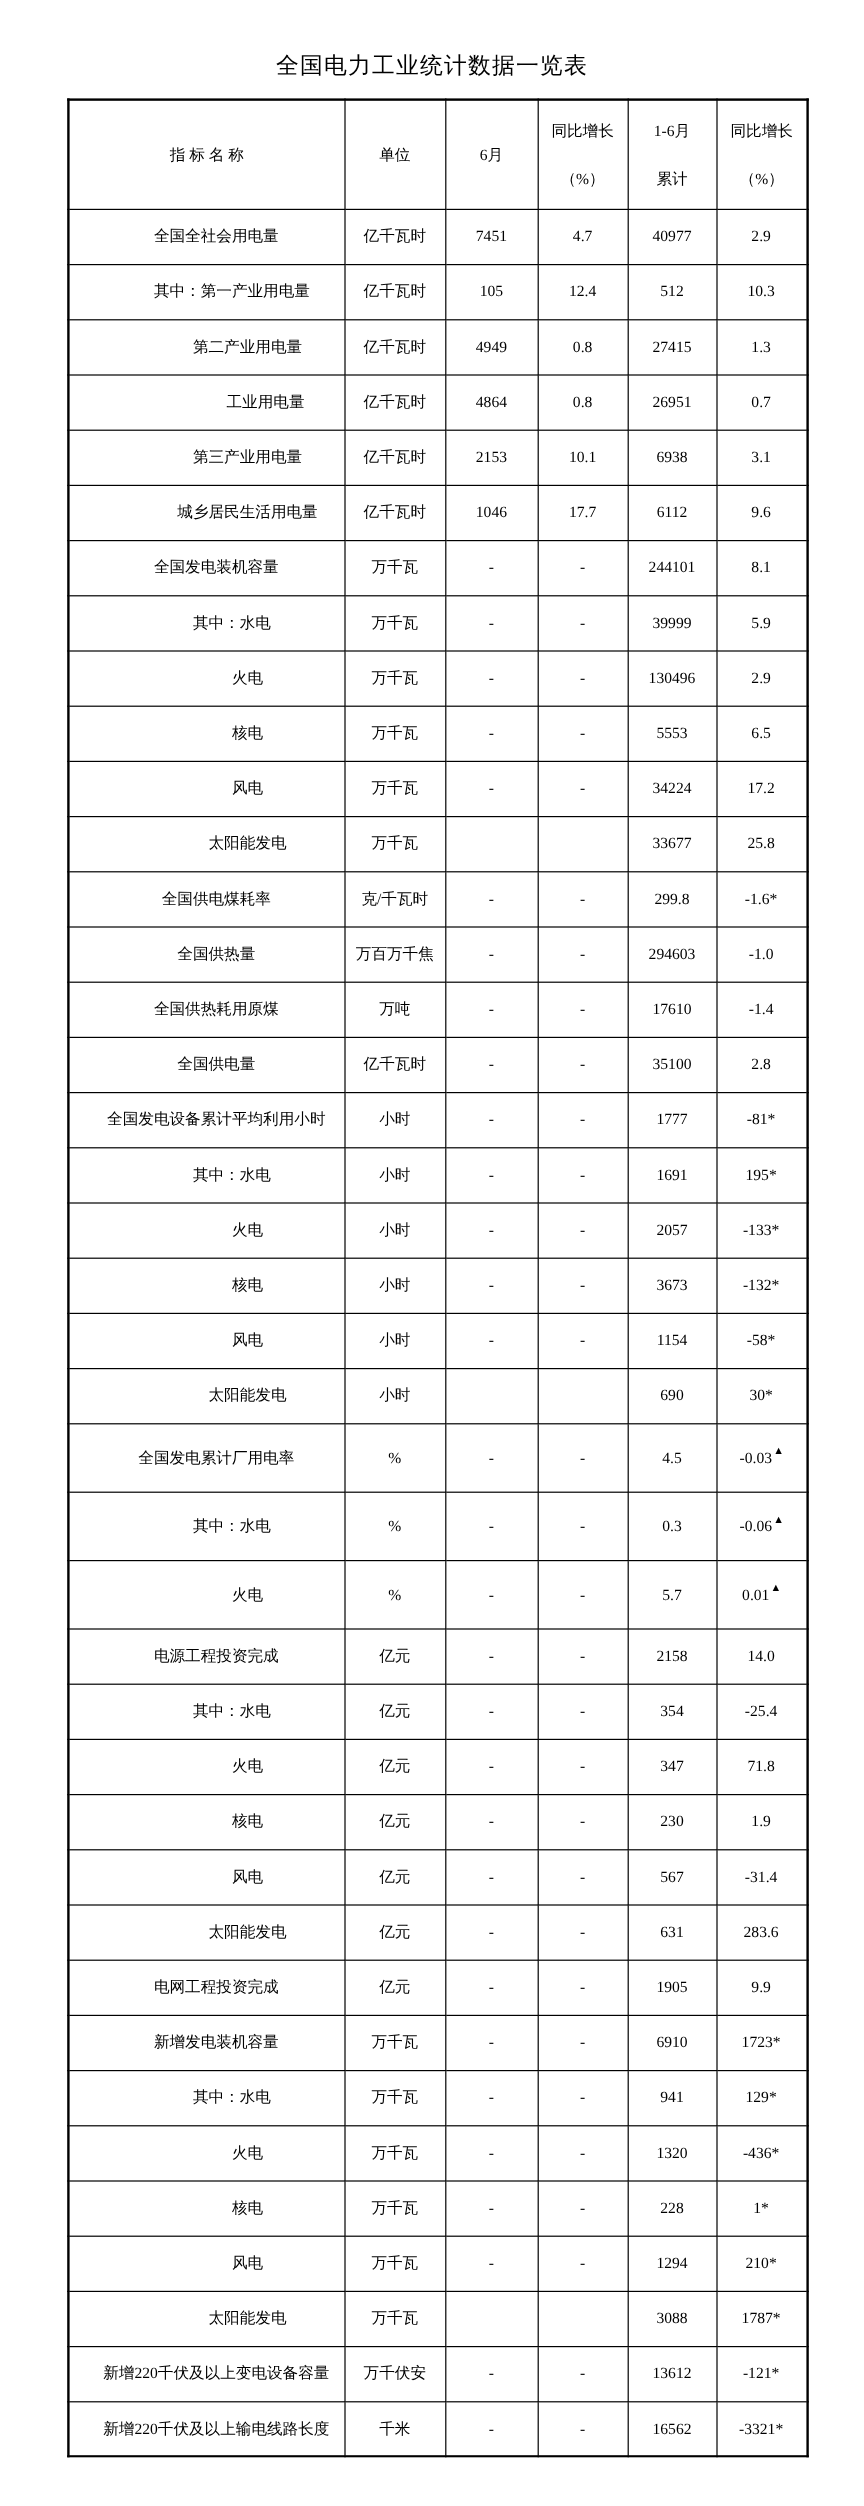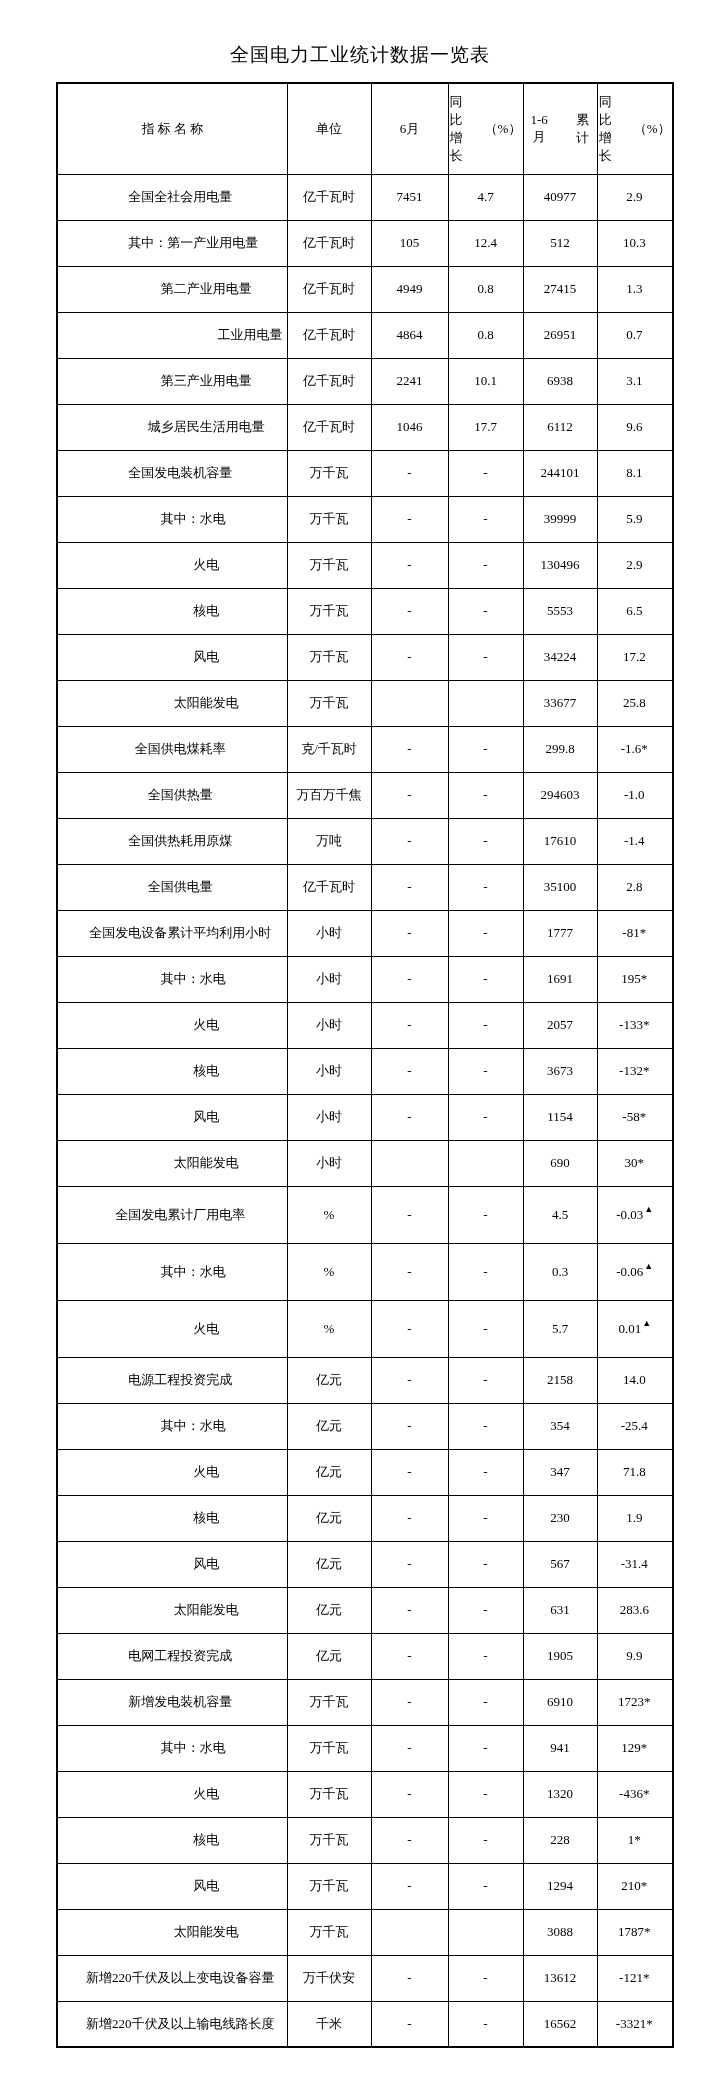--- a/index.html
+++ b/index.html
@@ -36,25 +36,25 @@
     padding: 2px 4px;
     word-break: break-all;
   }
   thead tr { height: 91px; }
   tr.r { height: 46px; }
   tr.r-sup { height: 57px; }
   td.c-ind { text-align: left; }
   td.c-ind.ind0 { padding-left: 20px; }
   td.c-ind.ind1 { padding-left: 46px; margin-top: 15px; }
   td.c-ind.ind2 { padding-left: 72px; }
-  td.c-ind.ind3 { padding-left: 102px; text-align: right; }
+  td.c-ind.ind3 { padding-left: 102px; }
   td.c-unit { padding: 2px 10px; line-height: 30px; }
   .hdr2 {
     display: flex;
-    flex-direction: row;
+    flex-direction: column;
     justify-content: center;
     align-items: center;
     gap: 22px;
   }
   sup.tri {
     font-size: 9px;
     line-height: 0;
     vertical-align: 7px;
     margin-left: 1px;
   }
@@ -139,21 +139,21 @@
     <td>0.8</td>
     <td>26951</td>
     <td>
       <span>0.7</span><sup class="tri"></sup>
     </td>
   </tr>
 
   <tr class="r">
     <td class="c-ind ind2">第三产业用电量</td>
     <td class="c-unit">亿千瓦时</td>
-    <td>2241</td>
+    <td>2153</td>
     <td>10.1</td>
     <td>6938</td>
     <td>
       <span>3.1</span><sup class="tri"></sup>
     </td>
   </tr>
 
   <tr class="r">
     <td class="c-ind ind2">城乡居民生活用电量</td>
     <td class="c-unit">亿千瓦时</td>

